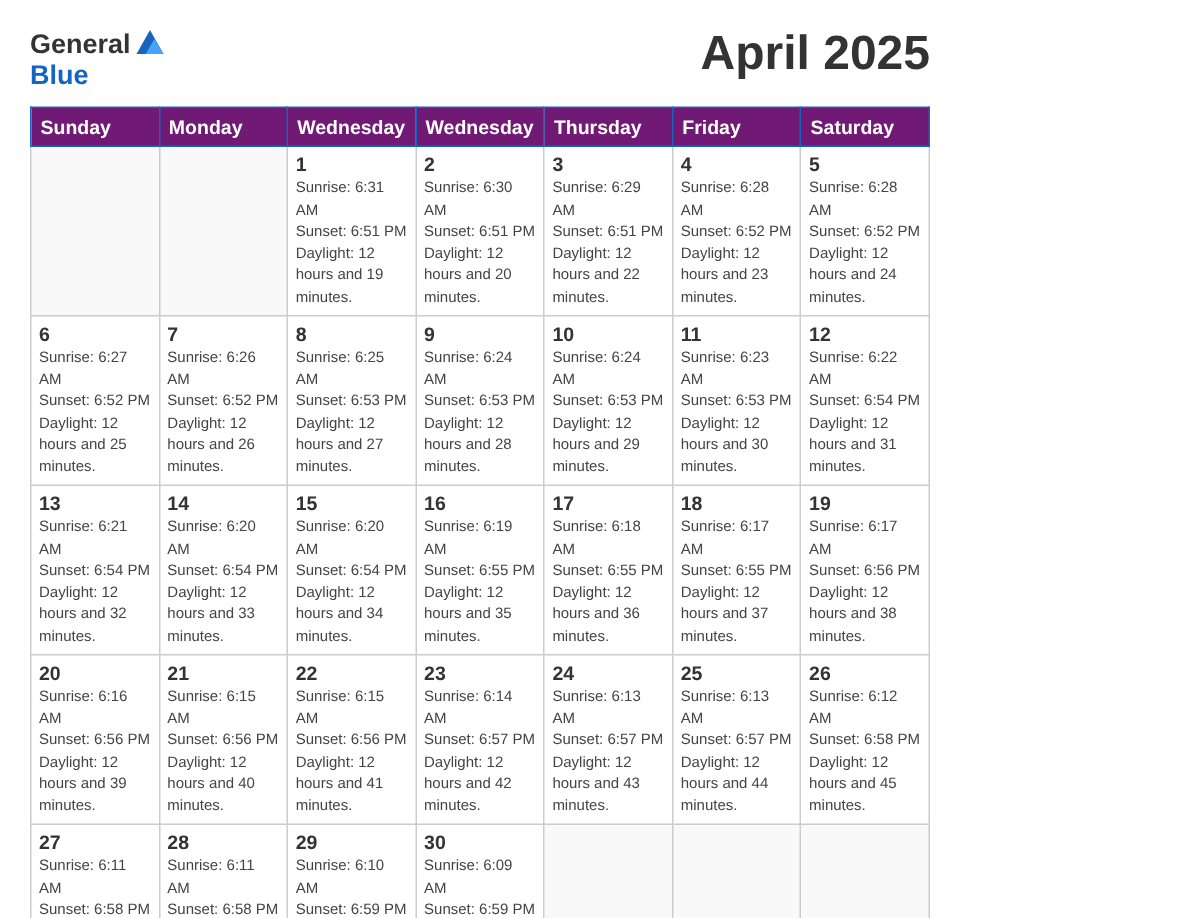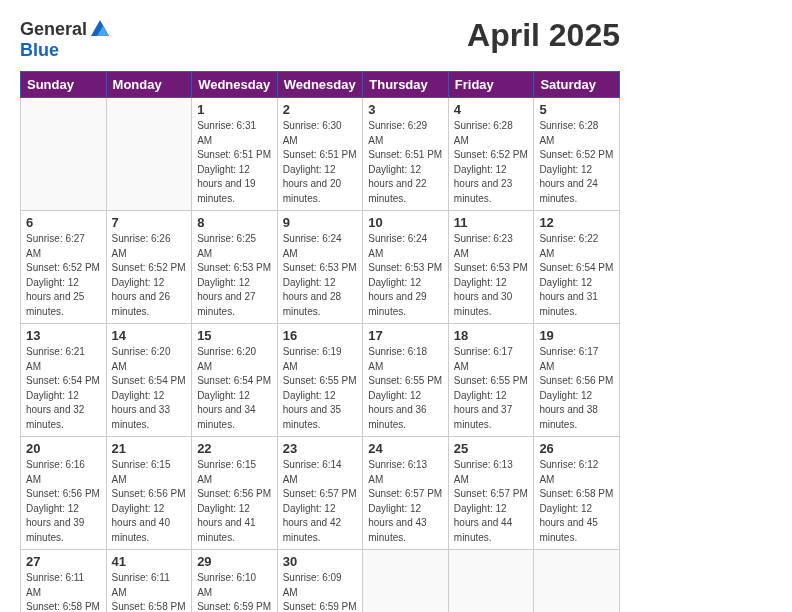--- a/index.html
+++ b/index.html
@@ -246,21 +246,21 @@
             <span class="day-number">26</span>
             <div class="day-info">Sunrise: 6:12 AM<br>Sunset: 6:58 PM<br>Daylight: 12 hours and 45 minutes.</div>
           </td>
         </tr>
         <tr>
           <td>
             <span class="day-number">27</span>
             <div class="day-info">Sunrise: 6:11 AM<br>Sunset: 6:58 PM<br>Daylight: 12 hours and 46 minutes.</div>
           </td>
           <td>
-            <span class="day-number">41</span>
+            <span class="day-number">28</span>
             <div class="day-info">Sunrise: 6:11 AM<br>Sunset: 6:58 PM<br>Daylight: 12 hours and 47 minutes.</div>
           </td>
           <td>
             <span class="day-number">29</span>
             <div class="day-info">Sunrise: 6:10 AM<br>Sunset: 6:59 PM<br>Daylight: 12 hours and 48 minutes.</div>
           </td>
           <td>
             <span class="day-number">30</span>
             <div class="day-info">Sunrise: 6:09 AM<br>Sunset: 6:59 PM<br>Daylight: 12 hours and 49 minutes.</div>
           </td>

